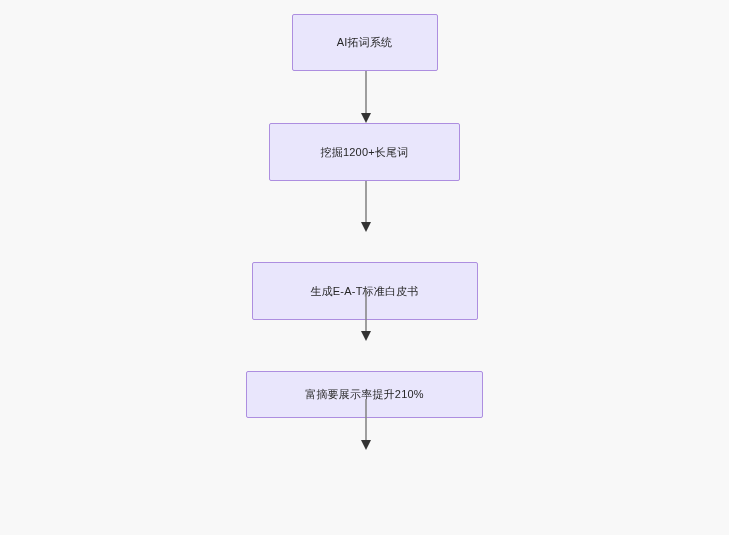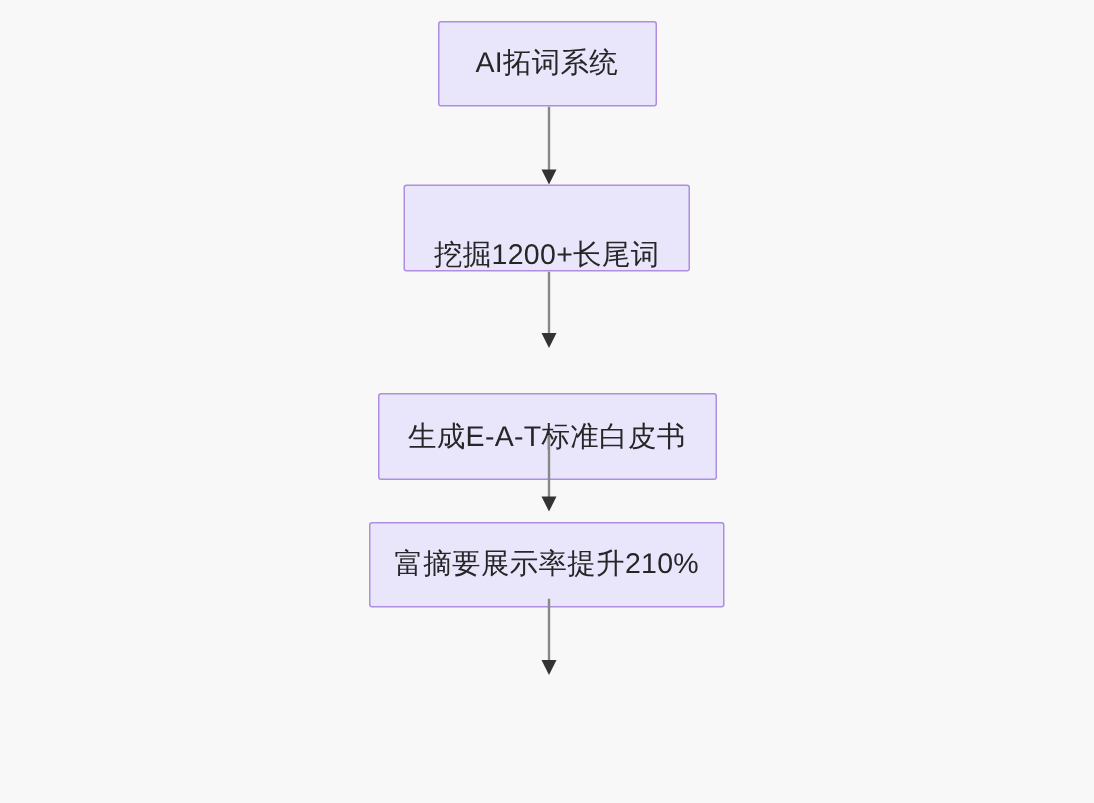--- a/index.html
+++ b/index.html
@@ -34,36 +34,36 @@
 
   .node {
     box-sizing: border-box;
     background: #e9e6fc;
     border: 1.6px solid #ad8ee0;
     border-radius: 2px;
     display: flex;
     align-items: center;
     justify-content: center;
     color: #262626;
-    font-size: 19px;
+    font-size: 11px;
     letter-spacing: 0.2px;
     white-space: nowrap;
     line-height: 1;
   }
 
   .node-label {
     padding: 0 2px;
   }
 
   
   .node-1 { width: 146px; height: 57px; margin-top: 14px; }
-  .node-2 { width: 191px; height: 58px; margin-top: 52px; align-items: flex-end; }
+  .node-2 { width: 191px; height: 58px; margin-top: 52px; }
   .node-3 { width: 226px; height: 58px; margin-top: 81px; }
   .node-4 { width: 217px; height: 58px; margin-top: 51px; }
-  .node-5 { width: 237px; height: 57px; margin-top: 28px; }
+  .node-5 { width: 237px; height: 47px; margin-top: 51px; }
 
   
   .connector {
     position: absolute;
     left: 360px;
     width: 12px;
     pointer-events: none;
   }
   .connector svg { display: block; }
   .conn-1 { top: 71px;  height: 52px; }

